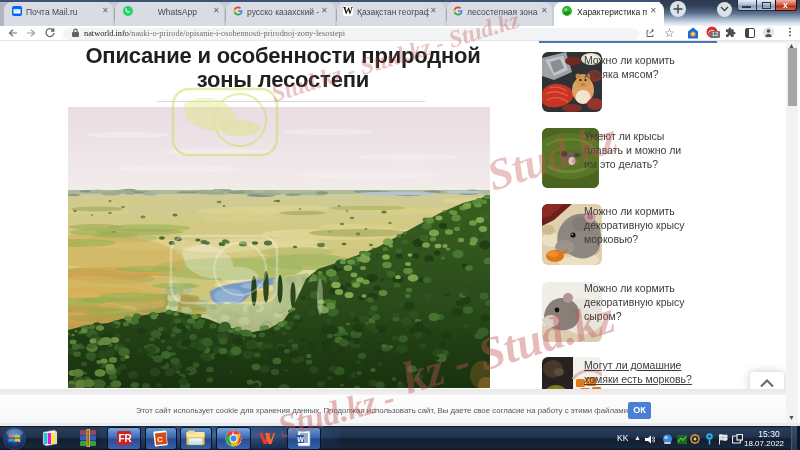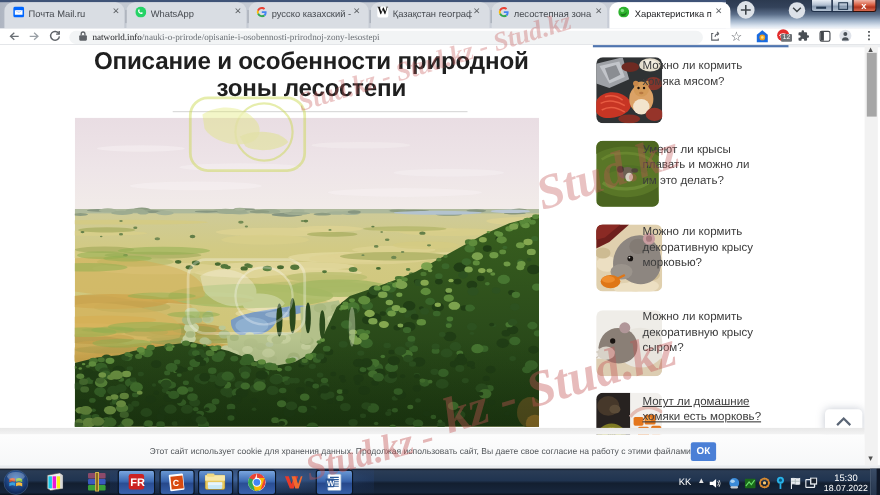--- a/index.html
+++ b/index.html
@@ -54,21 +54,21 @@
     <path fill="#FBBC05" d="M11.3 28.1c-.5-1.4-.8-2.8-.8-4.1s.3-2.8.8-4.1L4 15.3C2.6 18 2 21 2 24s.6 6 2 8.7l7.3-4.6z"></path>
     <path fill="#EA4335" d="M24 10.8c4.2 0 7 1.8 8.6 3.3l6.3-6.1C35 4.3 30 2 24 2 15.2 2 7.6 7.4 4 15.3l7.3 4.6C13.1 14.6 18.1 10.8 24 10.8z"></path>
   </svg>
 <svg class="fav" style="left:562px;" viewBox="0 0 10 10">
     <circle cx="5" cy="5" r="5" fill="#2db32d"></circle>
     <path d="M2 6 Q5 8 8 5 Q7 9 3.5 8.5 Q2 8 2 6z" fill="#1a7a1a"></path>
     <circle cx="3.8" cy="3.6" r="1.6" fill="#7ee07e"></circle>
   </svg>
 
 <div class="tabtxt" style="left:26px;width:72px;">Почта Mail.ru</div>
-<div class="tabtxt" style="left:137px;width:60px;">WhatsApp</div>
+<div class="tabtxt" style="left:137px;width:60px;text-align:right;">WhatsApp</div>
 <div class="tabtxt" style="left:247px;width:73px;">русско казахский - По</div>
 <div class="tabtxt" style="left:357px;width:72px;">Қазақстан географияс</div>
 <div class="tabtxt" style="left:467px;width:72px;">лесостепная зона каз</div>
 <div class="tabtxt" style="left:577px;width:70px;color:#202124;">Характеристика приро</div>
 <div class="tabx" style="left:102px;">✕</div>
 <div class="tabx" style="left:213px;">✕</div>
 <div class="tabx" style="left:321px;">✕</div>
 <div class="tabx" style="left:430px;">✕</div>
 <div class="tabx" style="left:541px;">✕</div>
 <div class="tabx" style="left:650px;">✕</div>
@@ -1281,21 +1281,21 @@
 <svg class="abs" style="left:718px;top:433.5px;" width="10" height="11" viewBox="0 0 10 11">
     <path d="M1.5 0.5 V10.5 M1.5 1 C4 0 6 2 9 1 V6 C6 7 4 5 1.5 6" fill="#e8ecf0" stroke="#e8ecf0" stroke-width="1"></path>
     <path d="M5 1.2 V5.8 M1.5 3.5 H9" stroke="#9aa" stroke-width="0.6"></path>
   </svg>
 <svg class="abs" style="left:732px;top:433.5px;" width="11" height="11" viewBox="0 0 11 11">
     <rect x="0.5" y="2" width="8" height="7" rx="0.5" fill="none" stroke="#e8ecf0" stroke-width="1.2"></rect>
     <rect x="5" y="0.5" width="5.5" height="5.5" fill="#18202c" stroke="#e8ecf0" stroke-width="1.2"></rect>
   </svg>
 
 <div class="abs" style="left:750px;top:428.5px;width:38px;font-size:8.5px;color:#fff;text-align:center;">15:30</div>
-<div class="abs" style="left:744px;top:439px;width:50px;font-size:8px;color:#fff;text-align:center;">18.07.2022</div>
+<div class="abs" style="left:744px;top:439px;width:50px;font-size:8px;color:#fff;">18.07.2022</div>
 <div class="abs" style="left:791px;top:426px;width:1px;height:24px;background:#4a5a70;"></div>
 <div class="abs" style="left:792px;top:426px;width:5px;height:24px;background:linear-gradient(180deg,#3a4c66,#26364e);"></div>
 <div class="abs" style="left:797px;top:426px;width:3px;height:24px;background:#101828;"></div>
 
 <div class="abs" style="left:170px;top:86px;width:110px;height:72px;opacity:0.45;">
   <svg width="110" height="72" viewBox="0 0 110 72">
     <rect x="3" y="3" width="104" height="66" rx="16" fill="none" stroke="#c9d84a" stroke-width="2.5"></rect>
     <circle cx="70" cy="34" r="26" fill="none" stroke="#c9d84a" stroke-width="2"></circle>
     <path d="M14 18 C30 8 50 11 60 21 C70 29 68 43 52 45 C40 47 22 41 16 31 Z" fill="#dde668" opacity="0.8"></path>
     <path d="M48 38 C63 31 85 33 92 43 C85 51 63 53 53 47 Z" fill="#d8e160" opacity="0.8"></path>

